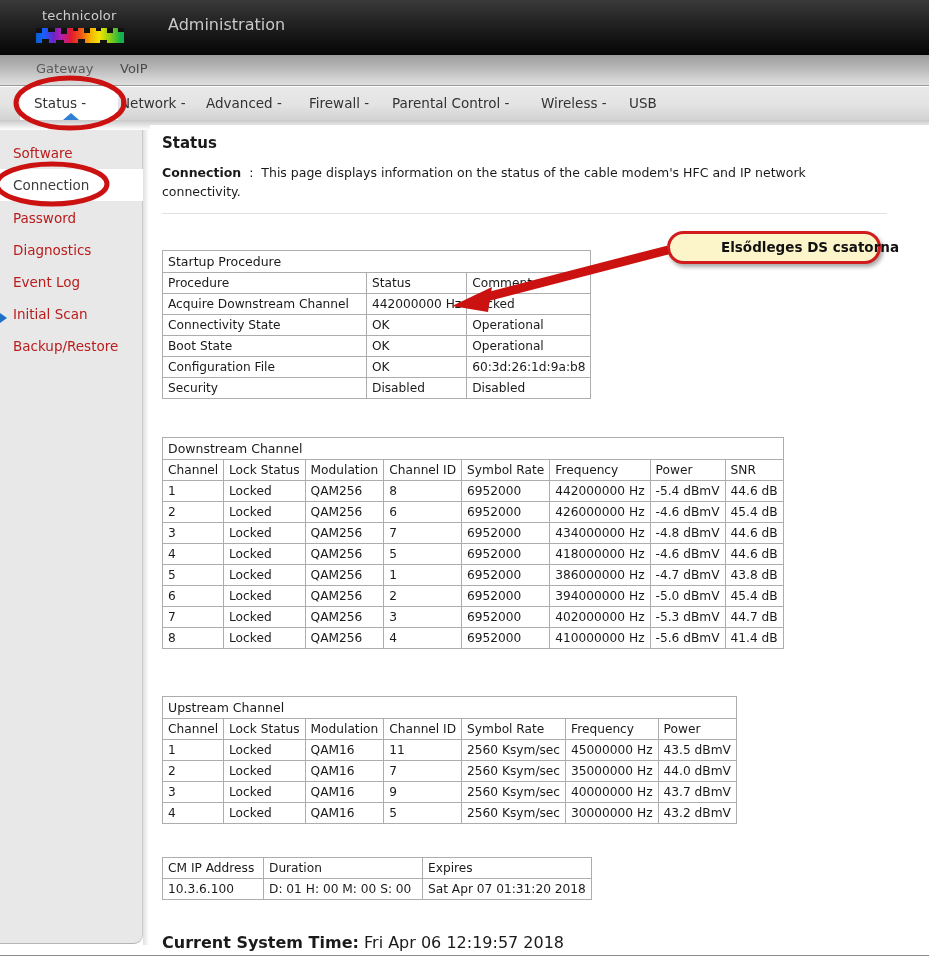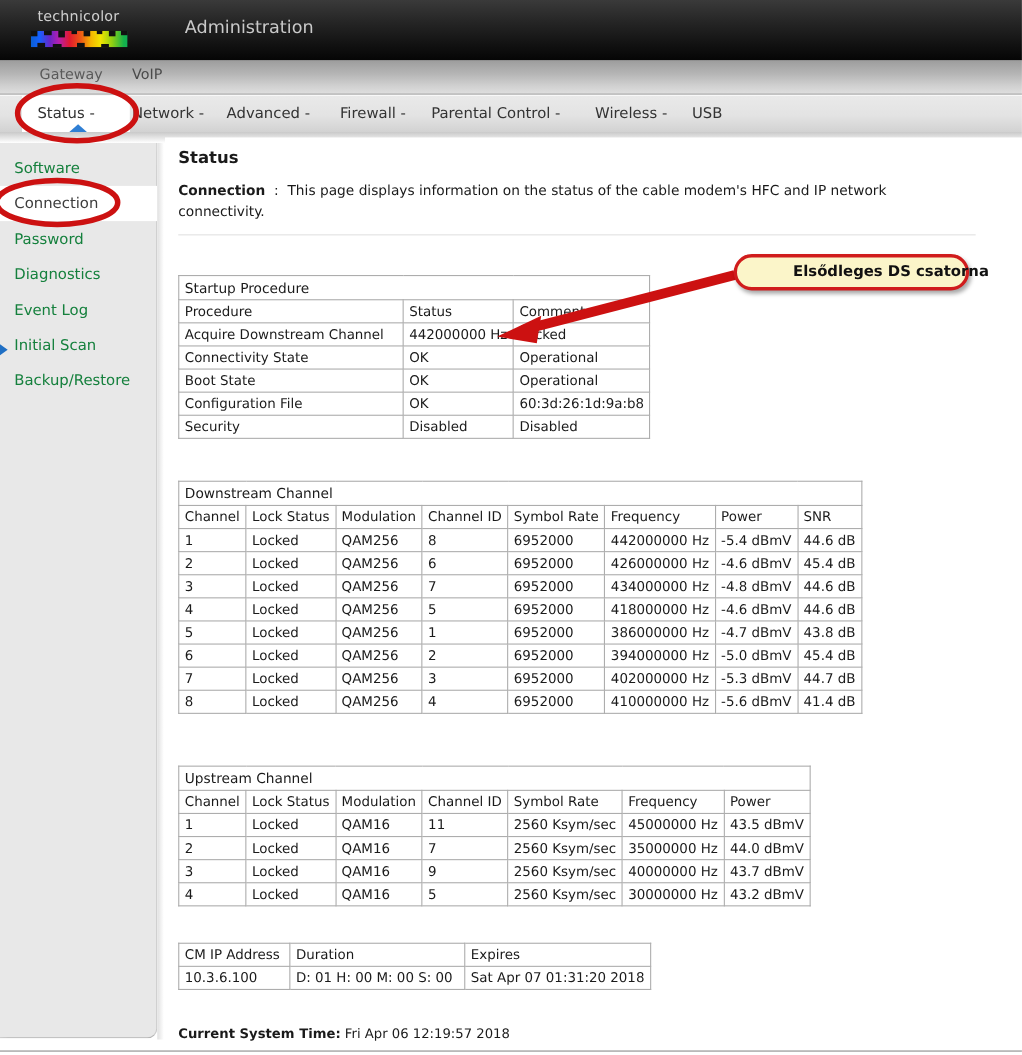--- a/index.html
+++ b/index.html
@@ -16,21 +16,21 @@
     background: #ffffff;
   }
 
   
   #topbar {
     position: absolute; left: 0; top: 0; width: 929px; height: 55px;
     background: linear-gradient(to bottom, #3a3a3a 0%, #262626 35%, #111111 75%, #050505 100%);
     overflow: hidden;
   }
   #logo {
-    position: absolute; left: 26px; top: 6px; width: 92px; height: 42px;
+    position: absolute; left: 34px; top: 6px; width: 92px; height: 42px;
   }
   #logo-word {
     position: absolute; left: 8px; top: 2px;
     font-size: 13px; color: #cfcfcf; letter-spacing: .2px;
     font-family: "DejaVu Sans", sans-serif;
   }
   #logo-bar {
     position: absolute; left: 2px; top: 22px; width: 88px; height: 15px;
     background: linear-gradient(to right,
       #0a5fd0 0%, #1560ff 9%, #6b24c6 20%, #b41fb0 29%,
@@ -107,21 +107,21 @@
     border-bottom: 1px solid #b5b5b5;
     border-right: 1px solid #c8c8c8;
     border-bottom-right-radius: 9px;
   }
   #sidebar-shadow {
     position: absolute; left: 143px; top: 130px; width: 6px; height: 815px;
     background: linear-gradient(to right, rgba(0,0,0,.12), rgba(0,0,0,0));
   }
   .sb-item {
     position: absolute; left: 0; width: 143px; height: 32px;
-    font-size: 13.5px; color: #15803d;
+    font-size: 13.5px; color: #b91c1c;
     font-family: "DejaVu Sans", sans-serif;
     padding-left: 13px; line-height: 32px;
     white-space: nowrap;
   }
   .sb-item.active { background: #ffffff; color: #3d3d3d; }
   #sb0 { top: 7px; }
   #sb1 { top: 39px; }
   #sb2 { top: 72px; }
   #sb3 { top: 104px; }
   #sb4 { top: 136px; }
@@ -205,21 +205,21 @@
   #t-up td.c5 { width: 82px; }
   #t-up td.c6 { width: 70px; }
 
   #t-cmip { left: 12px; top: 732px; }
   #t-cmip td.c0 { width: 101px; }
   #t-cmip td.c1 { width: 159px; }
   #t-cmip td.c2 { width: 166px; }
 
   #systime {
     position: absolute; left: 12px; top: 808px;
-    font-size: 12px; color: #1a1a1a;
+    font-size: 16px; color: #1a1a1a;
     font-family: "DejaVu Sans", sans-serif;
   }
   #systime b { font-weight: bold; }
 
   
   #anno-layer {
     position: absolute; left: 0; top: 0; width: 929px; height: 959px;
     pointer-events: none;
   }
   #callout {

